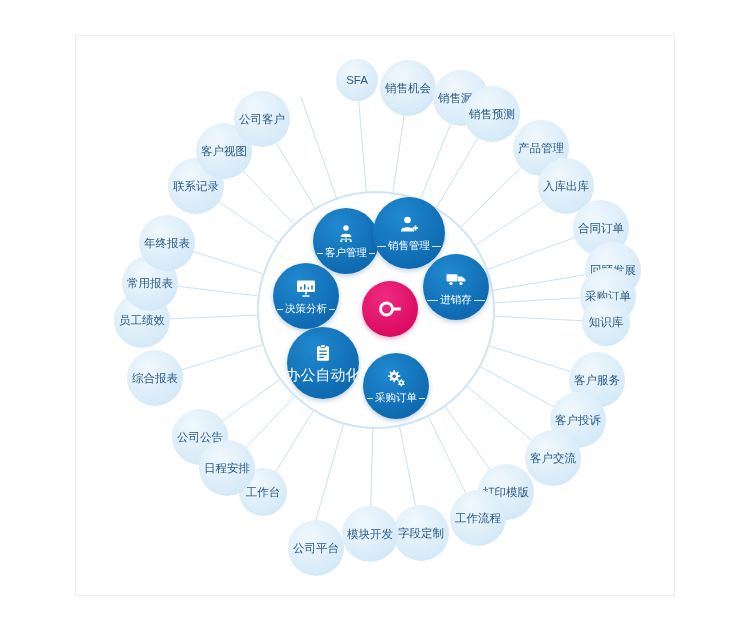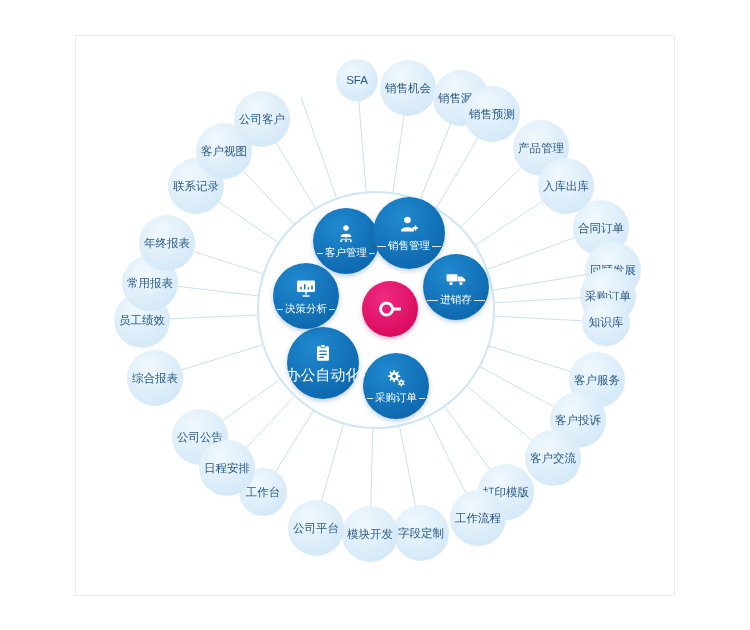--- a/index.html
+++ b/index.html
@@ -199,21 +199,21 @@
   <div class="sat" style="left:585px;top:242px;width:56px;height:56px;">回顾发展</div>
   <div class="sat" style="left:580px;top:268px;width:56px;height:56px;font-family:Liberation Serif, serif;">采购订单</div>
   <div class="sat" style="left:582px;top:298px;width:48px;height:48px;">知识库</div>
   <div class="sat" style="left:569px;top:352px;width:56px;height:56px;">客户服务</div>
   <div class="sat" style="left:550px;top:392px;width:56px;height:56px;">客户投诉</div>
   <div class="sat" style="left:525px;top:430px;width:56px;height:56px;">客户交流</div>
   <div class="sat" style="left:478px;top:464px;width:56px;height:56px;">打印模版</div>
   <div class="sat" style="left:450px;top:490px;width:56px;height:56px;">工作流程</div>
   <div class="sat" style="left:393px;top:505px;width:56px;height:56px;">字段定制</div>
   <div class="sat" style="left:342px;top:506px;width:56px;height:56px;">模块开发</div>
-  <div class="sat" style="left:288px;top:500px;width:56px;height:56px;">公司平台</div>
+  <div class="sat" style="left:288px;top:520px;width:56px;height:56px;">公司平台</div>
   <div class="sat" style="left:239px;top:468px;width:48px;height:48px;">工作台</div>
   <div class="sat" style="left:172px;top:409px;width:56px;height:56px;">公司公告</div>
   <div class="sat" style="left:199px;top:440px;width:56px;height:56px;">日程安排</div>
   <div class="sat" style="left:127px;top:350px;width:56px;height:56px;">综合报表</div>
   <div class="sat" style="left:114px;top:292px;width:56px;height:56px;">员工绩效</div>
   <div class="sat" style="left:122px;top:255px;width:56px;height:56px;">常用报表</div>
   <div class="sat" style="left:139px;top:215px;width:56px;height:56px;">年终报表</div>
   <div class="sat" style="left:168px;top:158px;width:56px;height:56px;">联系记录</div>
   <div class="sat" style="left:196px;top:123px;width:56px;height:56px;">客户视图</div>
   <div class="sat" style="left:234px;top:91px;width:56px;height:56px;">公司客户</div>

